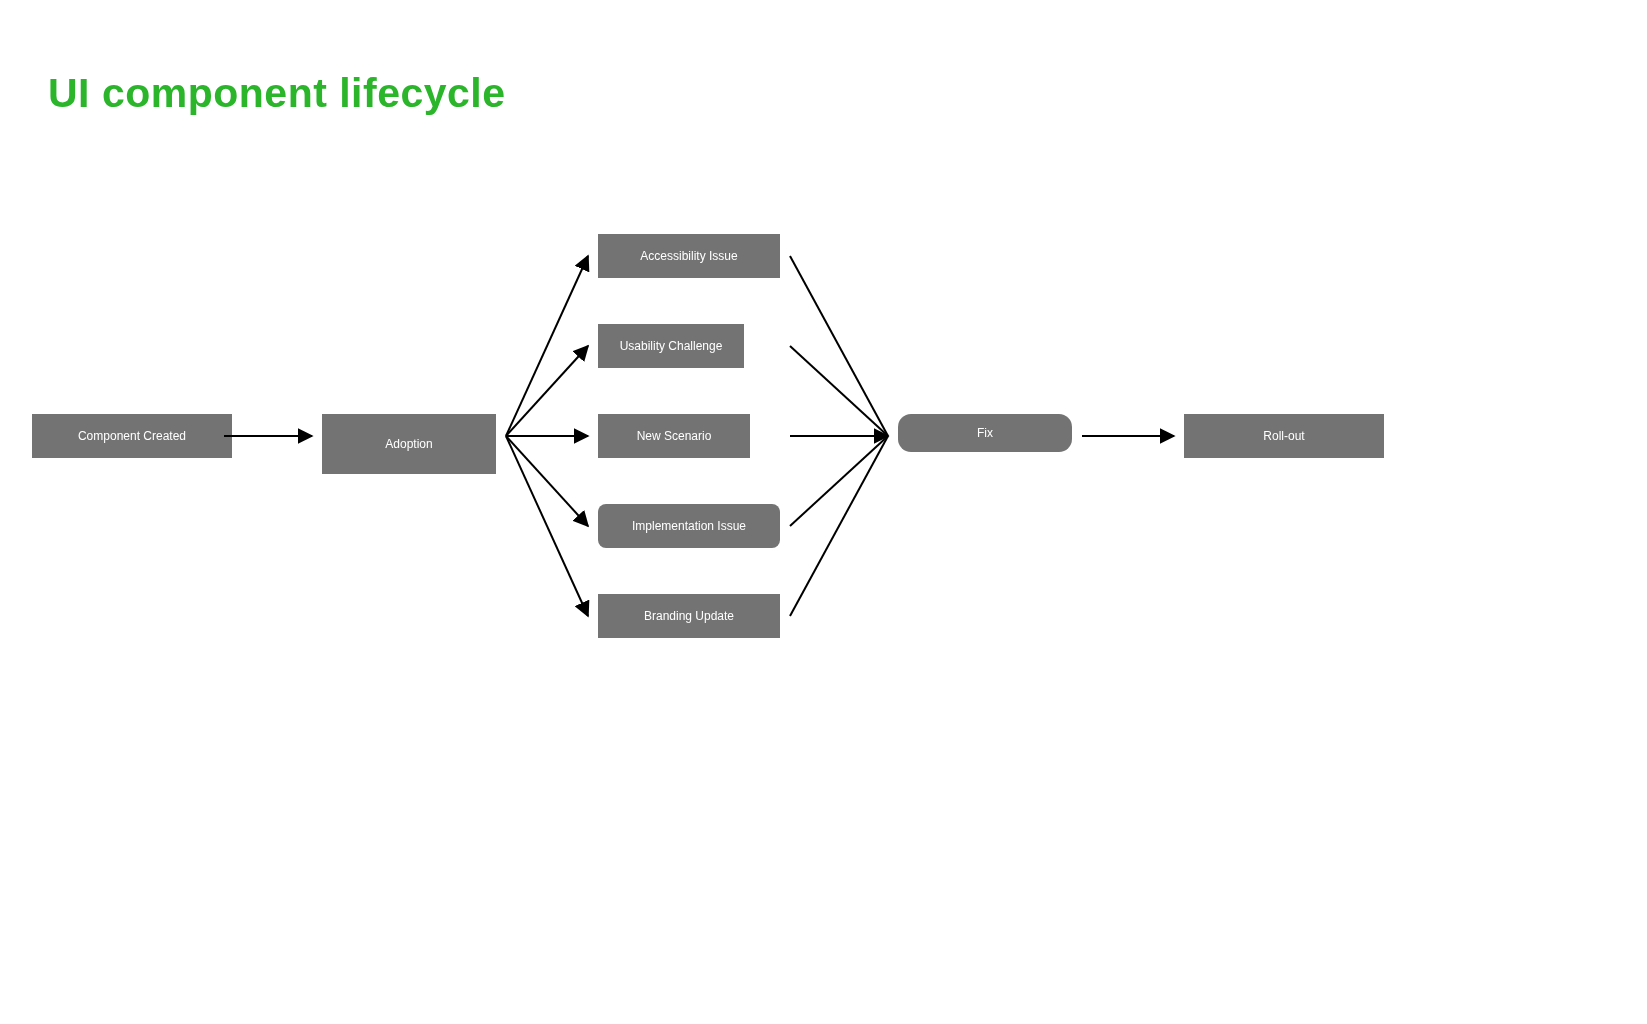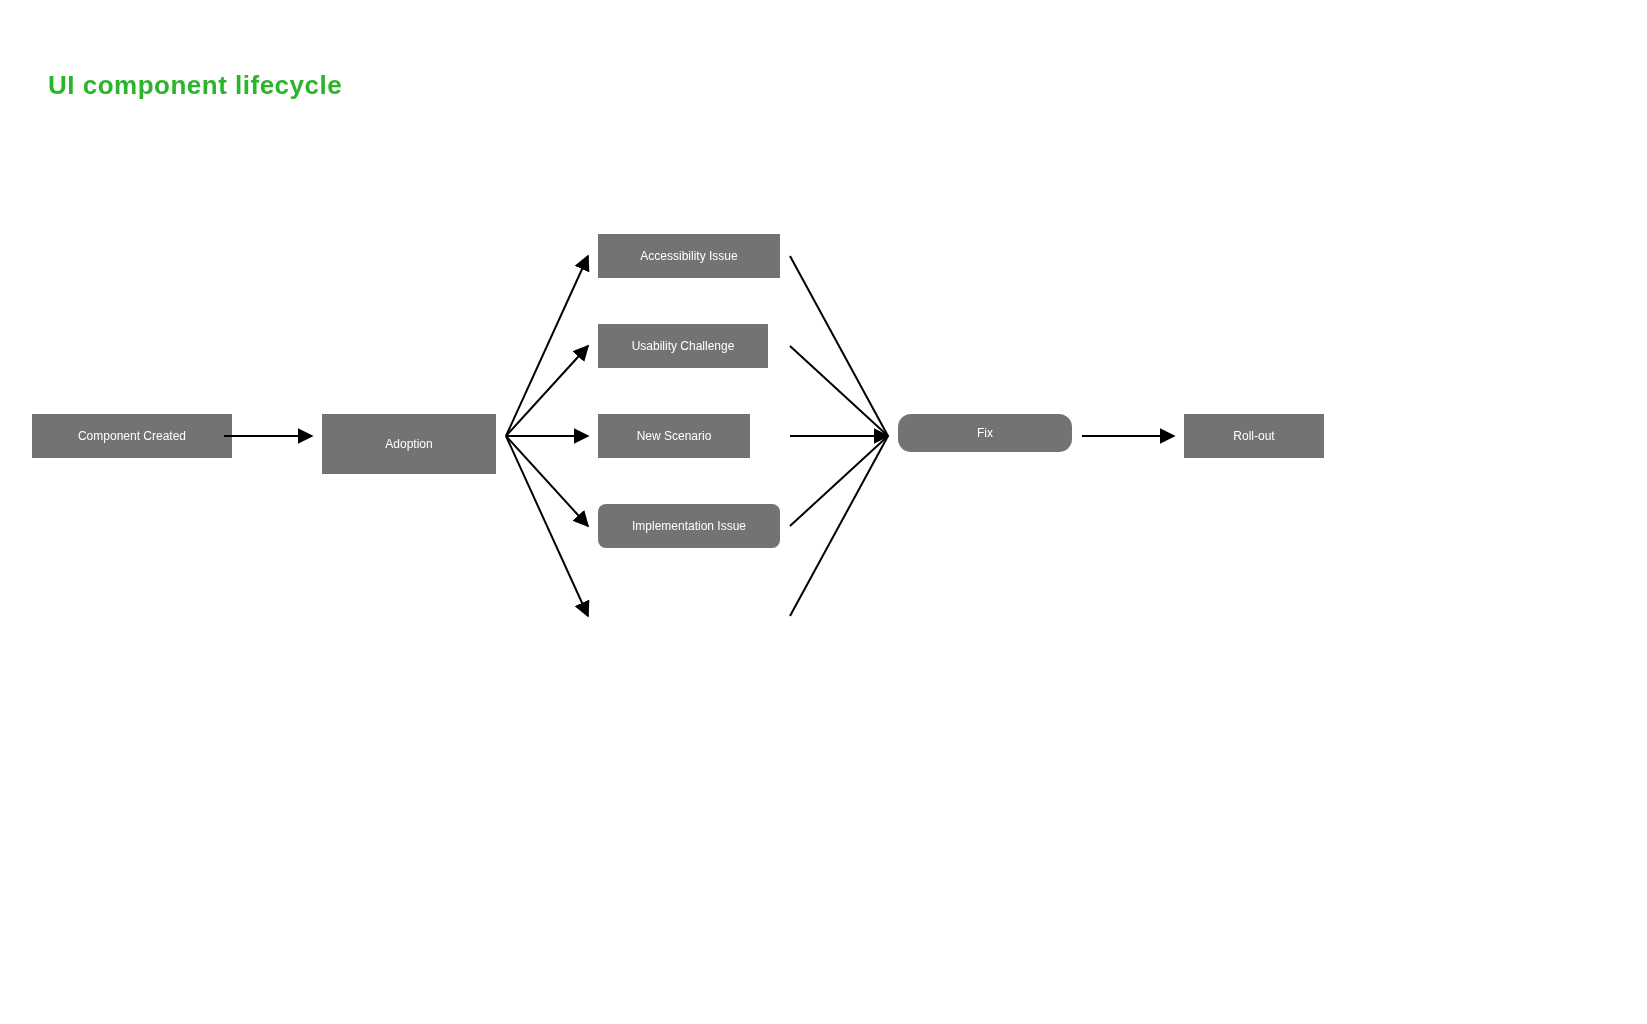--- a/index.html
+++ b/index.html
@@ -1,54 +1,55 @@
 <!DOCTYPE html>
 <html><head>
   <meta charset="utf-8">
   <style>
     * { box-sizing: border-box; margin: 0; padding: 0; }
     html, body { width: 1647px; height: 1024px; background: #ffffff; font-family: "Helvetica Neue", Helvetica, Arial, sans-serif; }
     .canvas { position: relative; width: 1647px; height: 1024px; }
-    .title { position: absolute; left: 48px; top: 70px; font-size: 26px; font-weight: 700; color: #2bb52b; letter-spacing: 0.5px; }
+    .title { position: absolute; left: 48px; top: 70px; font-size: 41px; font-weight: 700; color: #2bb52b; letter-spacing: 0.5px; }
     .node {
       position: absolute;
       background: #737373;
       color: #ffffff;
       font-size: 12px;
       font-weight: 400;
       display: flex;
       align-items: center;
       justify-content: center;
       padding: 0 14px;
       white-space: nowrap;
     }
     .n-created   { left: 32px;   top: 414px; width: 200px; height: 44px; }
     .n-adoption  { left: 322px;  top: 414px; width: 174px; height: 60px; }
     .n-access    { left: 598px;  top: 234px; width: 182px; height: 44px; }
-    .n-usability { left: 598px;  top: 324px; width: 170px; height: 44px; }
+    .n-usability { left: 598px;  top: 324px; width: 146px; height: 44px; }
     .n-scenario  { left: 598px;  top: 414px; width: 152px; height: 44px; }
     .n-impl      { left: 598px;  top: 504px; width: 182px; height: 44px; border-radius: 8px; }
     .n-brand     { left: 598px;  top: 594px; width: 182px; height: 44px; }
     .n-fix       { left: 898px;  top: 414px; width: 174px; height: 38px; border-radius: 13px; }
     .n-deprecate { left: 898px;  top: 482px; width: 174px; height: 44px; }
-    .n-rollout   { left: 1184px; top: 414px; width: 140px; height: 44px; }
+    .n-rollout   { left: 1184px; top: 414px; width: 200px; height: 44px; }
     svg.edges { position: absolute; left: 0; top: 0; width: 1647px; height: 1024px; pointer-events: none; }
   </style>
 </head>
 <body>
 
 <div class="canvas">
   <div class="title">UI component lifecycle</div>
 
   <div class="node n-created">Component Created</div>
   <div class="node n-adoption">Adoption</div>
   <div class="node n-access">Accessibility Issue</div>
   <div class="node n-usability">Usability Challenge</div>
   <div class="node n-scenario">New Scenario</div>
   <div class="node n-impl">Implementation Issue</div>
+  <div class="node n-brand">Branding Update</div>
   <div class="node n-fix">Fix</div>
   <div class="node n-rollout">Roll-out</div>
 
   <svg class="edges">
     <defs>
       <marker id="arrow" viewBox="0 0 10 10" refX="9" refY="5" markerWidth="8" markerHeight="8" orient="auto-start-reverse">
         <path d="M 0 0 L 10 5 L 0 10 z" fill="#000"></path>
       </marker>
     </defs>
 

